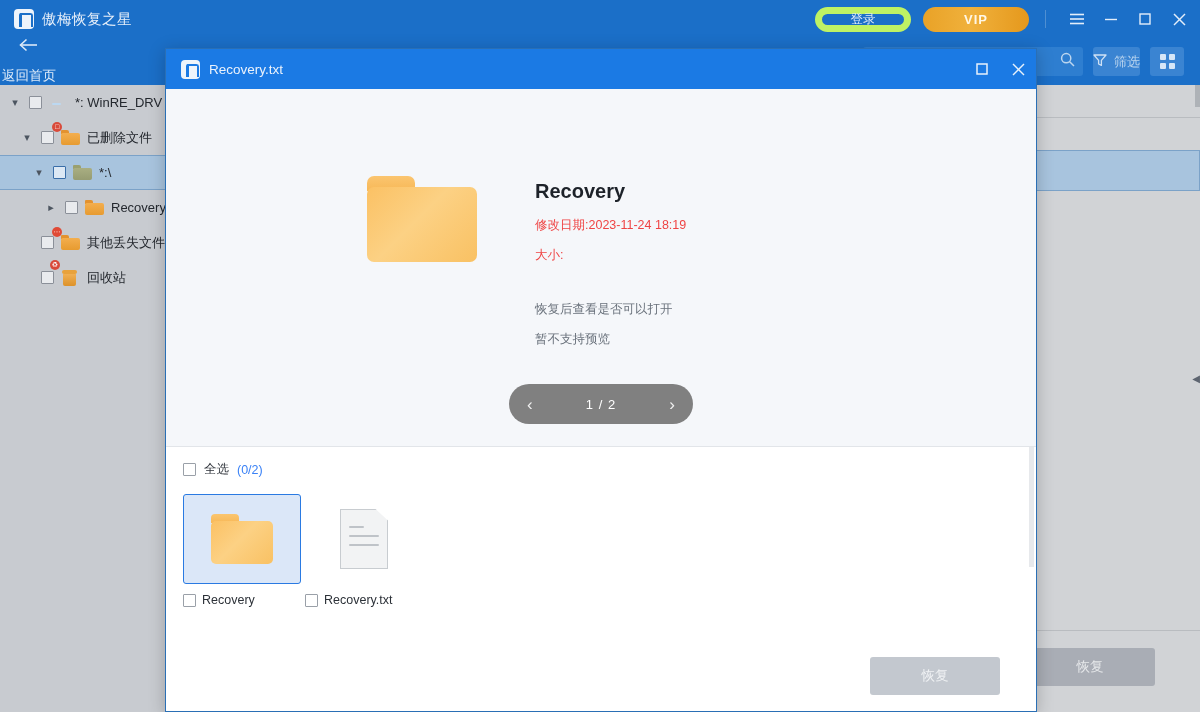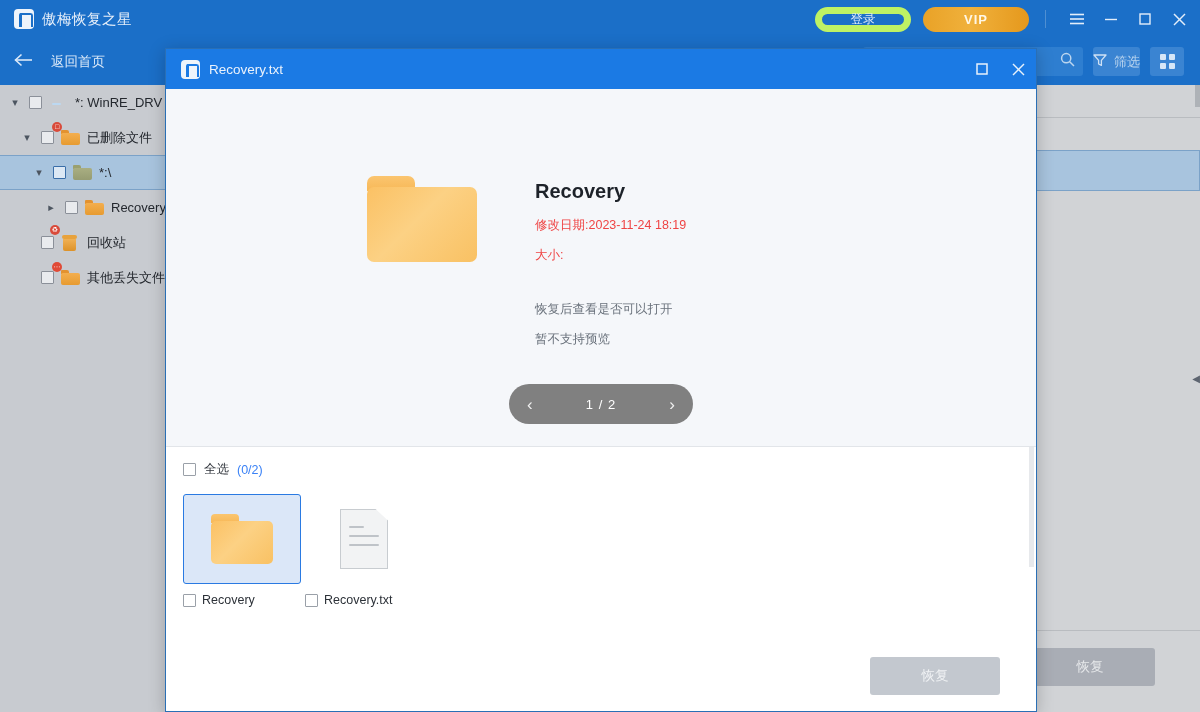--- a/index.html
+++ b/index.html
@@ -56,21 +56,21 @@
     color: #e4eefa; font-size: 15px; cursor: pointer; user-select: none;
   }
   .tb-ico svg { display: block; }
 
   
   .subheader {
     position: absolute; left: 0; top: 38px; width: 1200px; height: 47px;
     background: #1b6fc8;
     display: flex; align-items: center;
   }
-  .back { display: flex; align-items: center; gap: 17px; padding-left: 14px; cursor: pointer; }
+  .back { display: flex; align-items: center; gap: 11px; padding-left: 2px; cursor: pointer; flex-direction: column; }
   .back-label { color: #dbe9f8; font-size: 13.5px; }
   .sh-right { margin-left: auto; display: flex; align-items: center; gap: 10px; padding-right: 16px; }
   .searchbox {
     width: 220px; height: 29px; border-radius: 3px;
     background: #2e7ed0; display: flex; align-items: center; justify-content: flex-end;
     padding-right: 8px;
   }
   .btn-filter {
     height: 29px; padding: 0 0; border-radius: 3px; background: #3a84d2;
     display: flex; align-items: center; gap: 7px; cursor: pointer;
@@ -383,29 +383,29 @@
     <div class="tree-row" style="padding-left:44px;">
       <span class="caret">▸</span>
       <span class="cbx"></span>
       <span class="ic"><span class="fold"></span></span>
       <span class="tree-label">Recovery</span>
     </div>
 
     <div class="tree-row" style="padding-left:20px;">
       <span class="caret none">▸</span>
       <span class="cbx"></span>
-      <span class="ic"><span class="ic-bin"><span class="badge trash" style="right:1px;bottom:0;">♻</span></span></span>
-      <span class="tree-label">回收站</span>
+      <span class="ic"><span class="fold"><span class="badge dots">⋯</span></span></span>
+      <span class="tree-label">其他丢失文件</span>
     </div>
 
     <div class="tree-row" style="padding-left:20px;">
       <span class="caret none">▸</span>
       <span class="cbx"></span>
-      <span class="ic"><span class="fold"><span class="badge dots">⋯</span></span></span>
-      <span class="tree-label">其他丢失文件</span>
+      <span class="ic"><span class="ic-bin"><span class="badge trash" style="right:1px;bottom:0;">♻</span></span></span>
+      <span class="tree-label">回收站</span>
     </div>
 
   </div>
 
   <div class="content">
     <div class="list-head"></div>
     <div class="vscroll-main"></div>
     <div class="list-row selected" style="top:65px;"></div>
     <div class="collapse-tab">◀</div>
     <div class="footer-bar">

